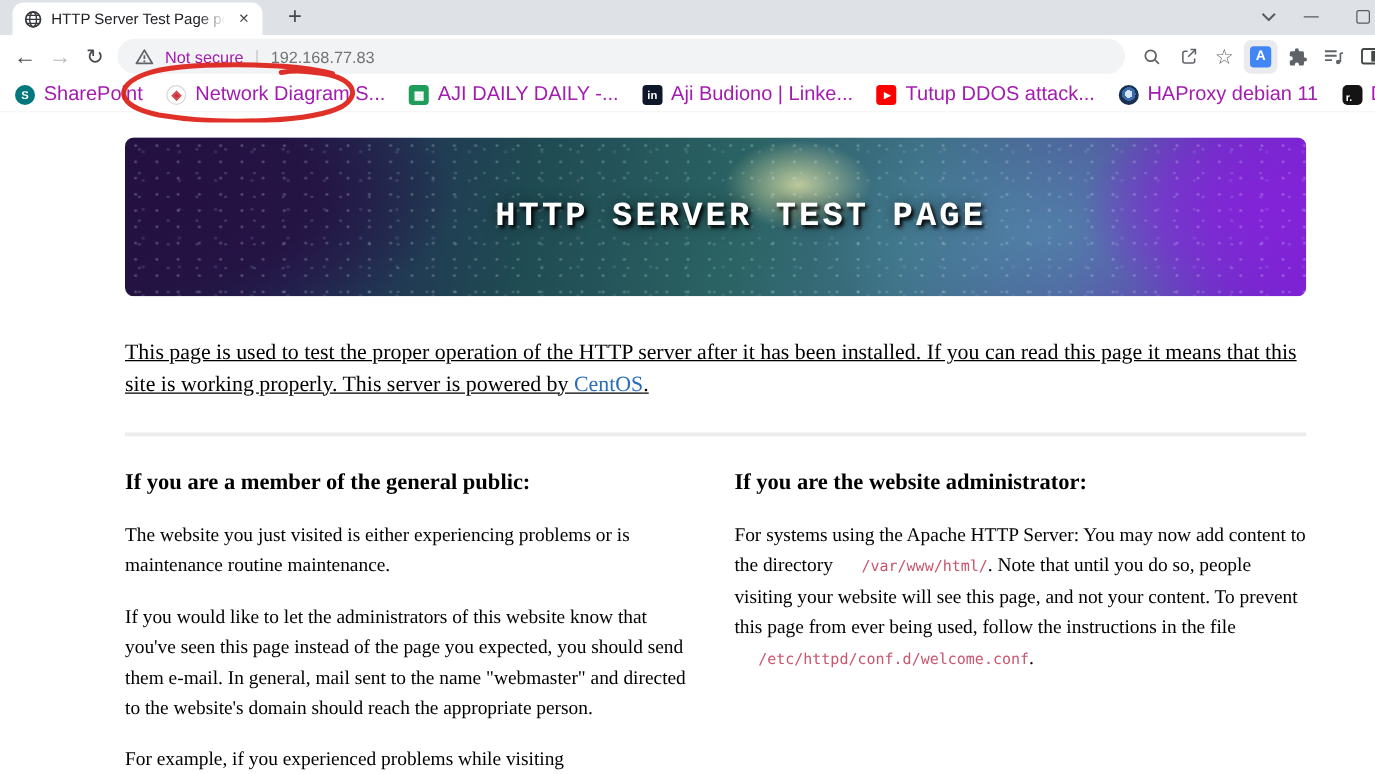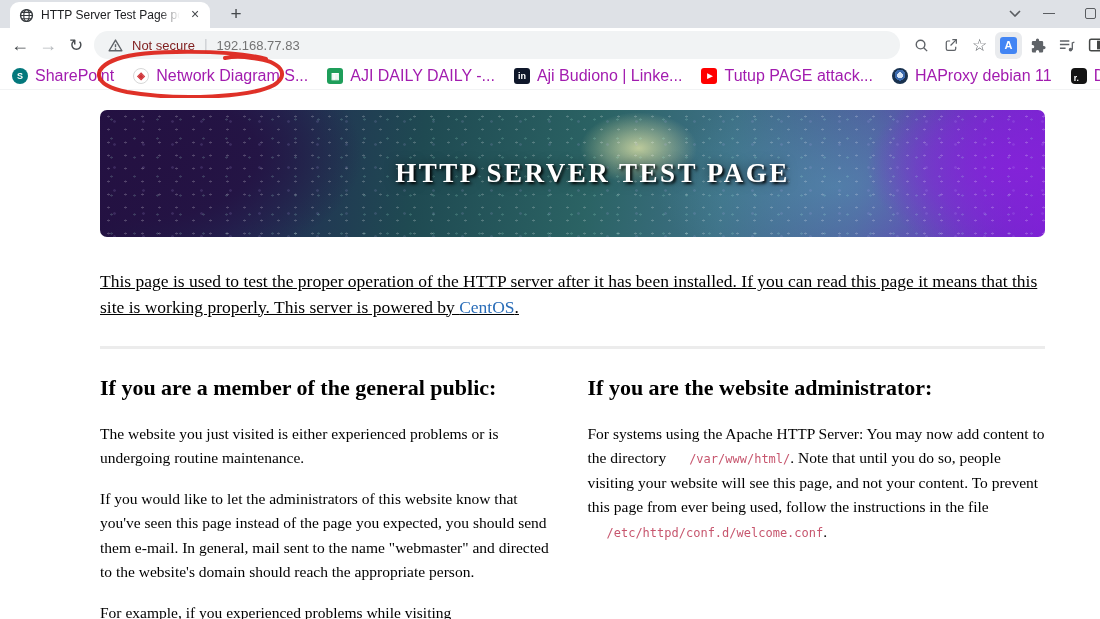--- a/index.html
+++ b/index.html
@@ -22,21 +22,21 @@
   .wc-max { width:11px; height:11px; border:1.6px solid #5a5d61; border-radius:2px; margin-right:-14px; }
 
   
   .toolbar { height:34px; background:#fff; display:flex; align-items:center; padding:0 8px 0 6px; position:relative; }
   .nav-ico { width:28px; height:28px; display:flex; align-items:center; justify-content:center;
     font-size:18px; color:#474b4f; border-radius:50%; cursor:pointer; flex:0 0 auto; }
   .nav-ico.disabled { color:#b6b9bd; }
   .nav-ico.reload { font-size:17px; }
   .omnibox { width:806px; height:28px; background:#f1f3f4; border-radius:14px; display:flex;
     align-items:center; padding:0 14px; gap:9px; margin-left:4px; flex:0 0 auto; cursor:text; }
-  .omni-sec { color:#7f1d1d; font-size:13px; }
+  .omni-sec { color:#a21caf; font-size:13px; }
   .omni-div { color:#c8cbce; font-size:14px; }
   .omni-url { color:#737373; font-size:13px; }
   .tb-right { display:flex; align-items:center; margin-left:8px; gap:2px; }
   .tb-ico { width:27px; height:27px; display:flex; align-items:center; justify-content:center;
     color:#5f6368; border-radius:50%; cursor:pointer; flex:0 0 auto; }
   .star { font-size:17px; }
   .ext-active { background:#e9ebee; border-radius:6px; }
   .translate-chip { width:17px; height:17px; background:#4285f4; border-radius:3px; color:#fff;
     font-size:11px; font-weight:bold; display:flex; align-items:center; justify-content:center; }
 
@@ -65,32 +65,32 @@
       radial-gradient(ellipse 200px 120px at 97% 45%, #8323d8 0%, rgba(131,35,216,.55) 45%, rgba(131,35,216,0) 75%),
       radial-gradient(ellipse 260px 140px at 78% 60%, rgba(90,170,190,.4), transparent 70%),
       radial-gradient(ellipse 300px 160px at 4% 35%, #241142 0%, rgba(36,17,66,.85) 40%, transparent 75%),
       linear-gradient(100deg, #1f0f3e 0%, #232a55 16%, #1f4a52 34%, #2b6364 52%, #3e7086 66%, #4f5e9e 80%, #6c2fc4 93%, #7b1fd4 100%); }
   .banner::after { content:""; position:absolute; inset:0;
     background-image:
       radial-gradient(rgba(255,255,255,.22) 1px, transparent 1.6px),
       radial-gradient(rgba(180,255,230,.18) 1px, transparent 1.6px),
       radial-gradient(rgba(200,180,255,.14) 1.2px, transparent 1.8px);
     background-size:17px 13px, 23px 19px, 29px 23px; }
-  .banner-title { position:relative; z-index:2; font-family:Liberation Serif, serif;
+  .banner-title { position:relative; z-index:2; font-family:Liberation Mono, monospace;
     font-size:27px; font-weight:bold; color:#fff; letter-spacing:2.5px;
     text-shadow:2px 2px 3px rgba(0,0,0,.95), 0 0 12px rgba(0,0,0,.55);margin-left:40px; }
 
   .intro { width:942px; margin-top:32px; font-family:"Liberation Serif",serif; font-size:17.5px;
     line-height:1.46; color:#000;text-decoration:underline; }
   .intro a { text-decoration:none; cursor:pointer; }
   .rule { width:945px; height:2.5px; background:#ececec; border:0; margin-top:26px; }
 
   .cols { width:945px; display:flex; gap:30px; margin-top:26px; }
   .col { flex:1; min-width:0; }
-  .col h2 { font-family:"Liberation Serif",serif; font-size:22px; font-weight:bold; color:#000; margin-bottom:21px; }
+  .col h2 { font-family:"Liberation Serif",serif; font-size:18px; font-weight:bold; color:#000; margin-bottom:21px; }
   .col p { font-family:"Liberation Serif",serif; font-size:15.5px; line-height:1.58; color:#000; margin-bottom:16px; }
   .col code { font-family:"DejaVu Sans Mono","Liberation Mono",monospace; font-size:12px;margin-left:19px; }
 </style>
 </head>
 <body>
 
 <div class="tabstrip">
   <div class="tab">
     <span class="tab-fav">
       <svg viewBox="0 0 16 16" width="15" height="15">
@@ -191,21 +191,21 @@
   <div class="bm">
     <span class="bm-ico" style="background: rgb(30, 158, 90);">▦</span>
     <span class="bm-label">AJI DAILY DAILY -...</span>
   </div>
   <div class="bm">
     <span class="bm-ico" style="background: #0f172a;">in</span>
     <span class="bm-label">Aji Budiono | Linke...</span>
   </div>
   <div class="bm">
     <span class="bm-ico i-yt" style="background: rgb(255, 0, 0);">▶</span>
-    <span class="bm-label">Tutup PAGE attack...</span>
+    <span class="bm-label">Tutup DDOS attack...</span>
   </div>
   <div class="bm">
     <span class="bm-ico i-round i-hap"></span>
     <span class="bm-label">HAProxy debian 11</span>
   </div>
   <div class="bm">
     <span class="bm-ico i-rm" style="background: rgb(20, 20, 20);">r.</span>
     <span class="bm-label">DevOps Roadmap:...</span>
   </div>
   <div class="bm">
@@ -221,21 +221,21 @@
     <span class="banner-title">HTTP SERVER TEST PAGE</span>
   </div>
 
   <p class="intro"><span>This page is used to test the proper operation of the HTTP server after it has been installed. If you can read this page it means that this site is working properly. This server is powered by </span><a style="color: rgb(42, 109, 184);">CentOS</a><span>.</span></p>
 
   <hr class="rule">
 
   <div class="cols">
     <div class="col">
       <h2>If you are a member of the general public:</h2>
-      <p>The website you just visited is either experienced problems or is undergoing routine maintenance.</p>
+      <p>The website you just visited is either experiencing problems or is maintenance routine maintenance.</p>
       <p>If you would like to let the administrators of this website know that you've seen this page instead of the page you expected, you should send them e-mail. In general, mail sent to the name "webmaster" and directed to the website's domain should reach the appropriate person.</p>
       <p>For example, if you experienced problems while visiting www.example.com, you should send e-mail to "webmaster@example.com".</p>
     </div>
 
     <div class="col">
       <h2>If you are the website administrator:</h2>
       <p><span>For systems using the Apache HTTP Server: You may now add content to the directory </span><code style="color: rgb(199, 86, 110);">/var/www/html/</code><span>. Note that until you do so, people visiting your website will see this page, and not your content. To prevent this page from ever being used, follow the instructions in the file </span><code style="color: rgb(199, 86, 110);">/etc/httpd/conf.d/welcome.conf</code><span>.</span></p>
 
     </div>
   </div>

